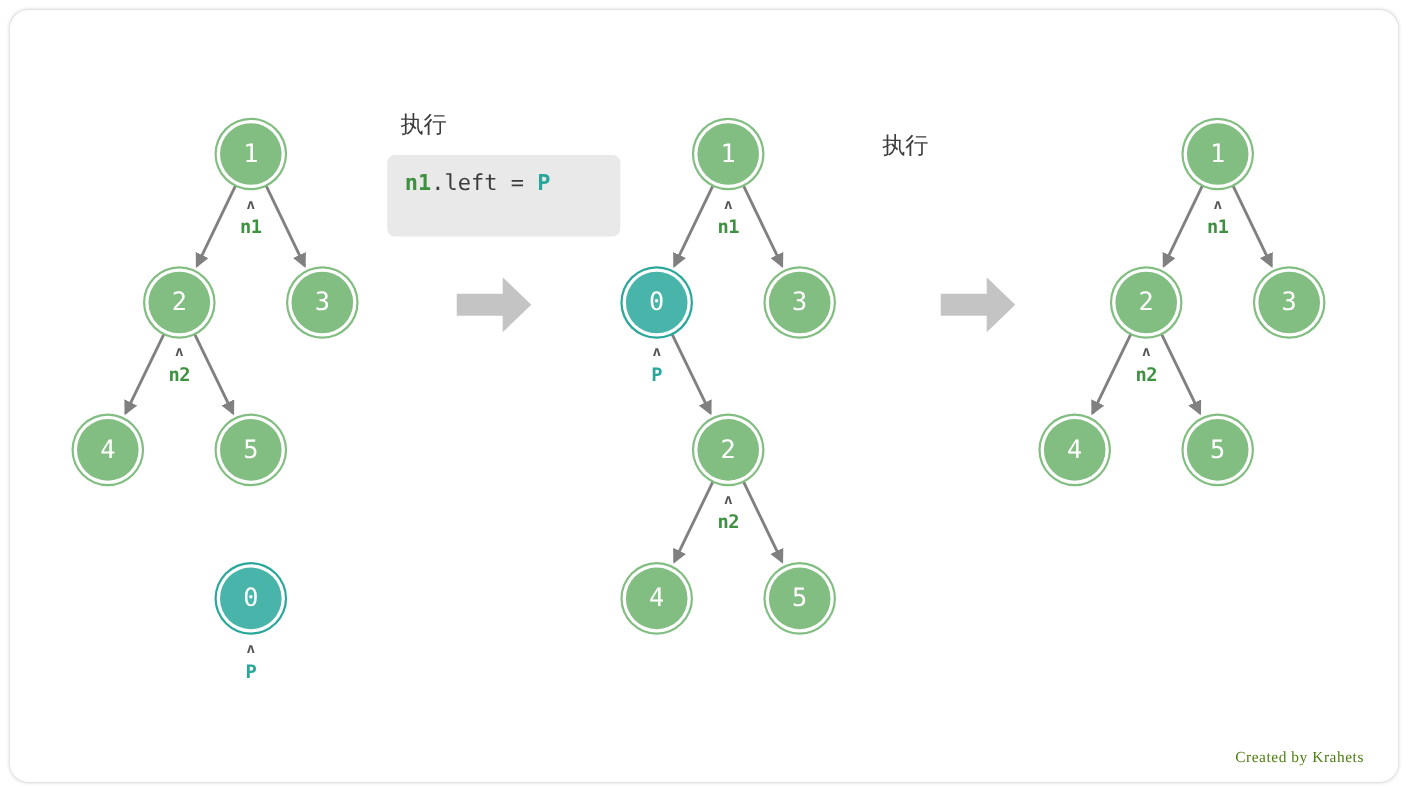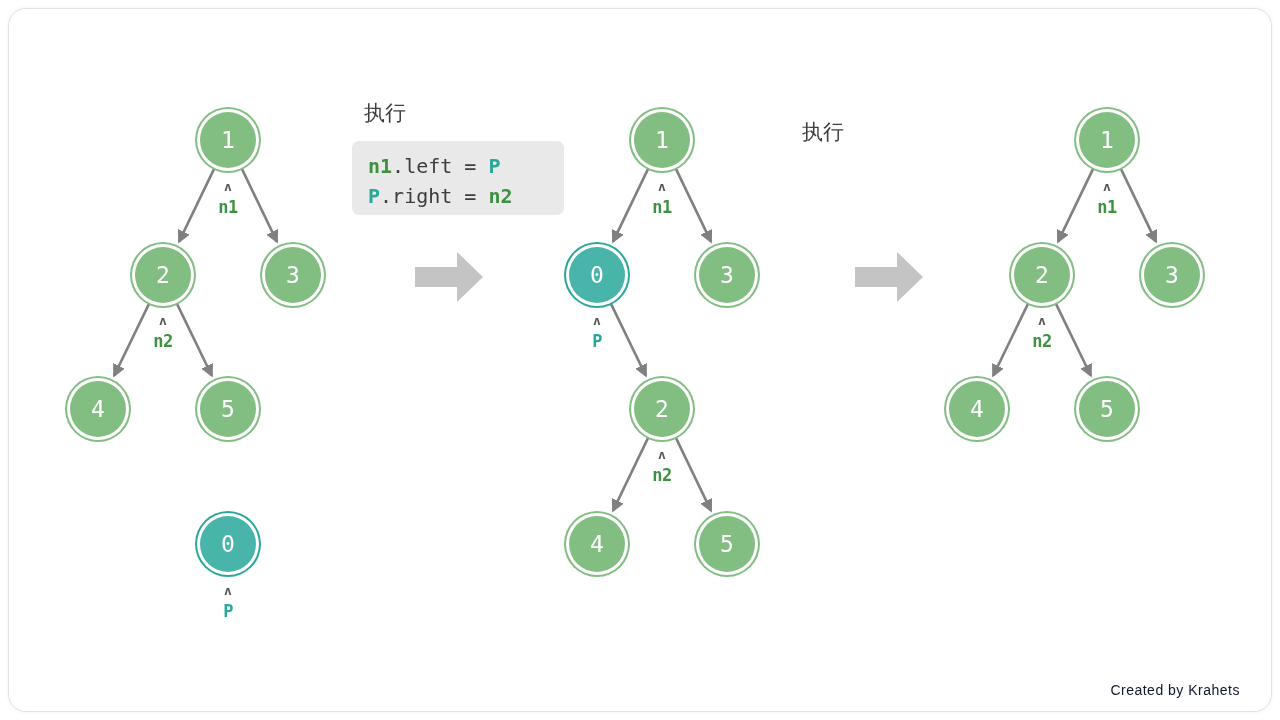--- a/index.html
+++ b/index.html
@@ -101,23 +101,23 @@
   .code-box .v-teal  { color: #2aa79b; font-weight: 700; }
   .code-box .v-plain { color: #3c3c3c; }
 
   
   .block-arrow { position: absolute; }
 
   
   #footer {
     position: absolute;
     right: 40px; bottom: 22px;
-    font-family: Liberation Sans, sans-serif;
+    font-family: Liberation Serif, serif;
     font-size: 14px;
-    color: #0f172a;
+    color: #4d7c0f;
     letter-spacing: 0.5px;
   }
 </style>
 </head>
 <body>
 
 <div id="stage">
   <div id="card"></div>
 
   <svg id="svg-layer" viewBox="0 0 1280 720" xmlns="http://www.w3.org/2000/svg">
@@ -225,21 +225,20 @@
       </div>
       <div class="ptr" style="left: 1010px; top: 314px;">
         <div class="caret">ʌ</div>
         <div class="pname green">n2</div>
       </div>
     </div>
 
   <div class="step-caption" style="left:364px; top:99px;">执行</div>
   <div class="code-box" id="code-box-2" style="left:352px; top:141px; width:212px; height:74px;">
       <div><span class="v-green">n1</span><span class="v-plain">.left = </span><span class="v-teal">P</span></div>
-      <div><span class="v-teal">P</span><span class="v-plain">.right = </span><span class="v-green">n2</span></div>
     </div>
 
   <div class="step-caption" style="left:802px; top:118px;">执行</div>
 
   <div class="block-arrow" style="left:415px; top:252px;">
     <svg width="68" height="50" viewBox="0 0 68 50" xmlns="http://www.w3.org/2000/svg">
       <path d="M0,15 L42,15 L42,0 L68,25 L42,50 L42,35 L0,35 Z" fill="#c4c4c4"></path>
     </svg>
   </div>
   <div class="block-arrow" style="left:855px; top:252px;">

